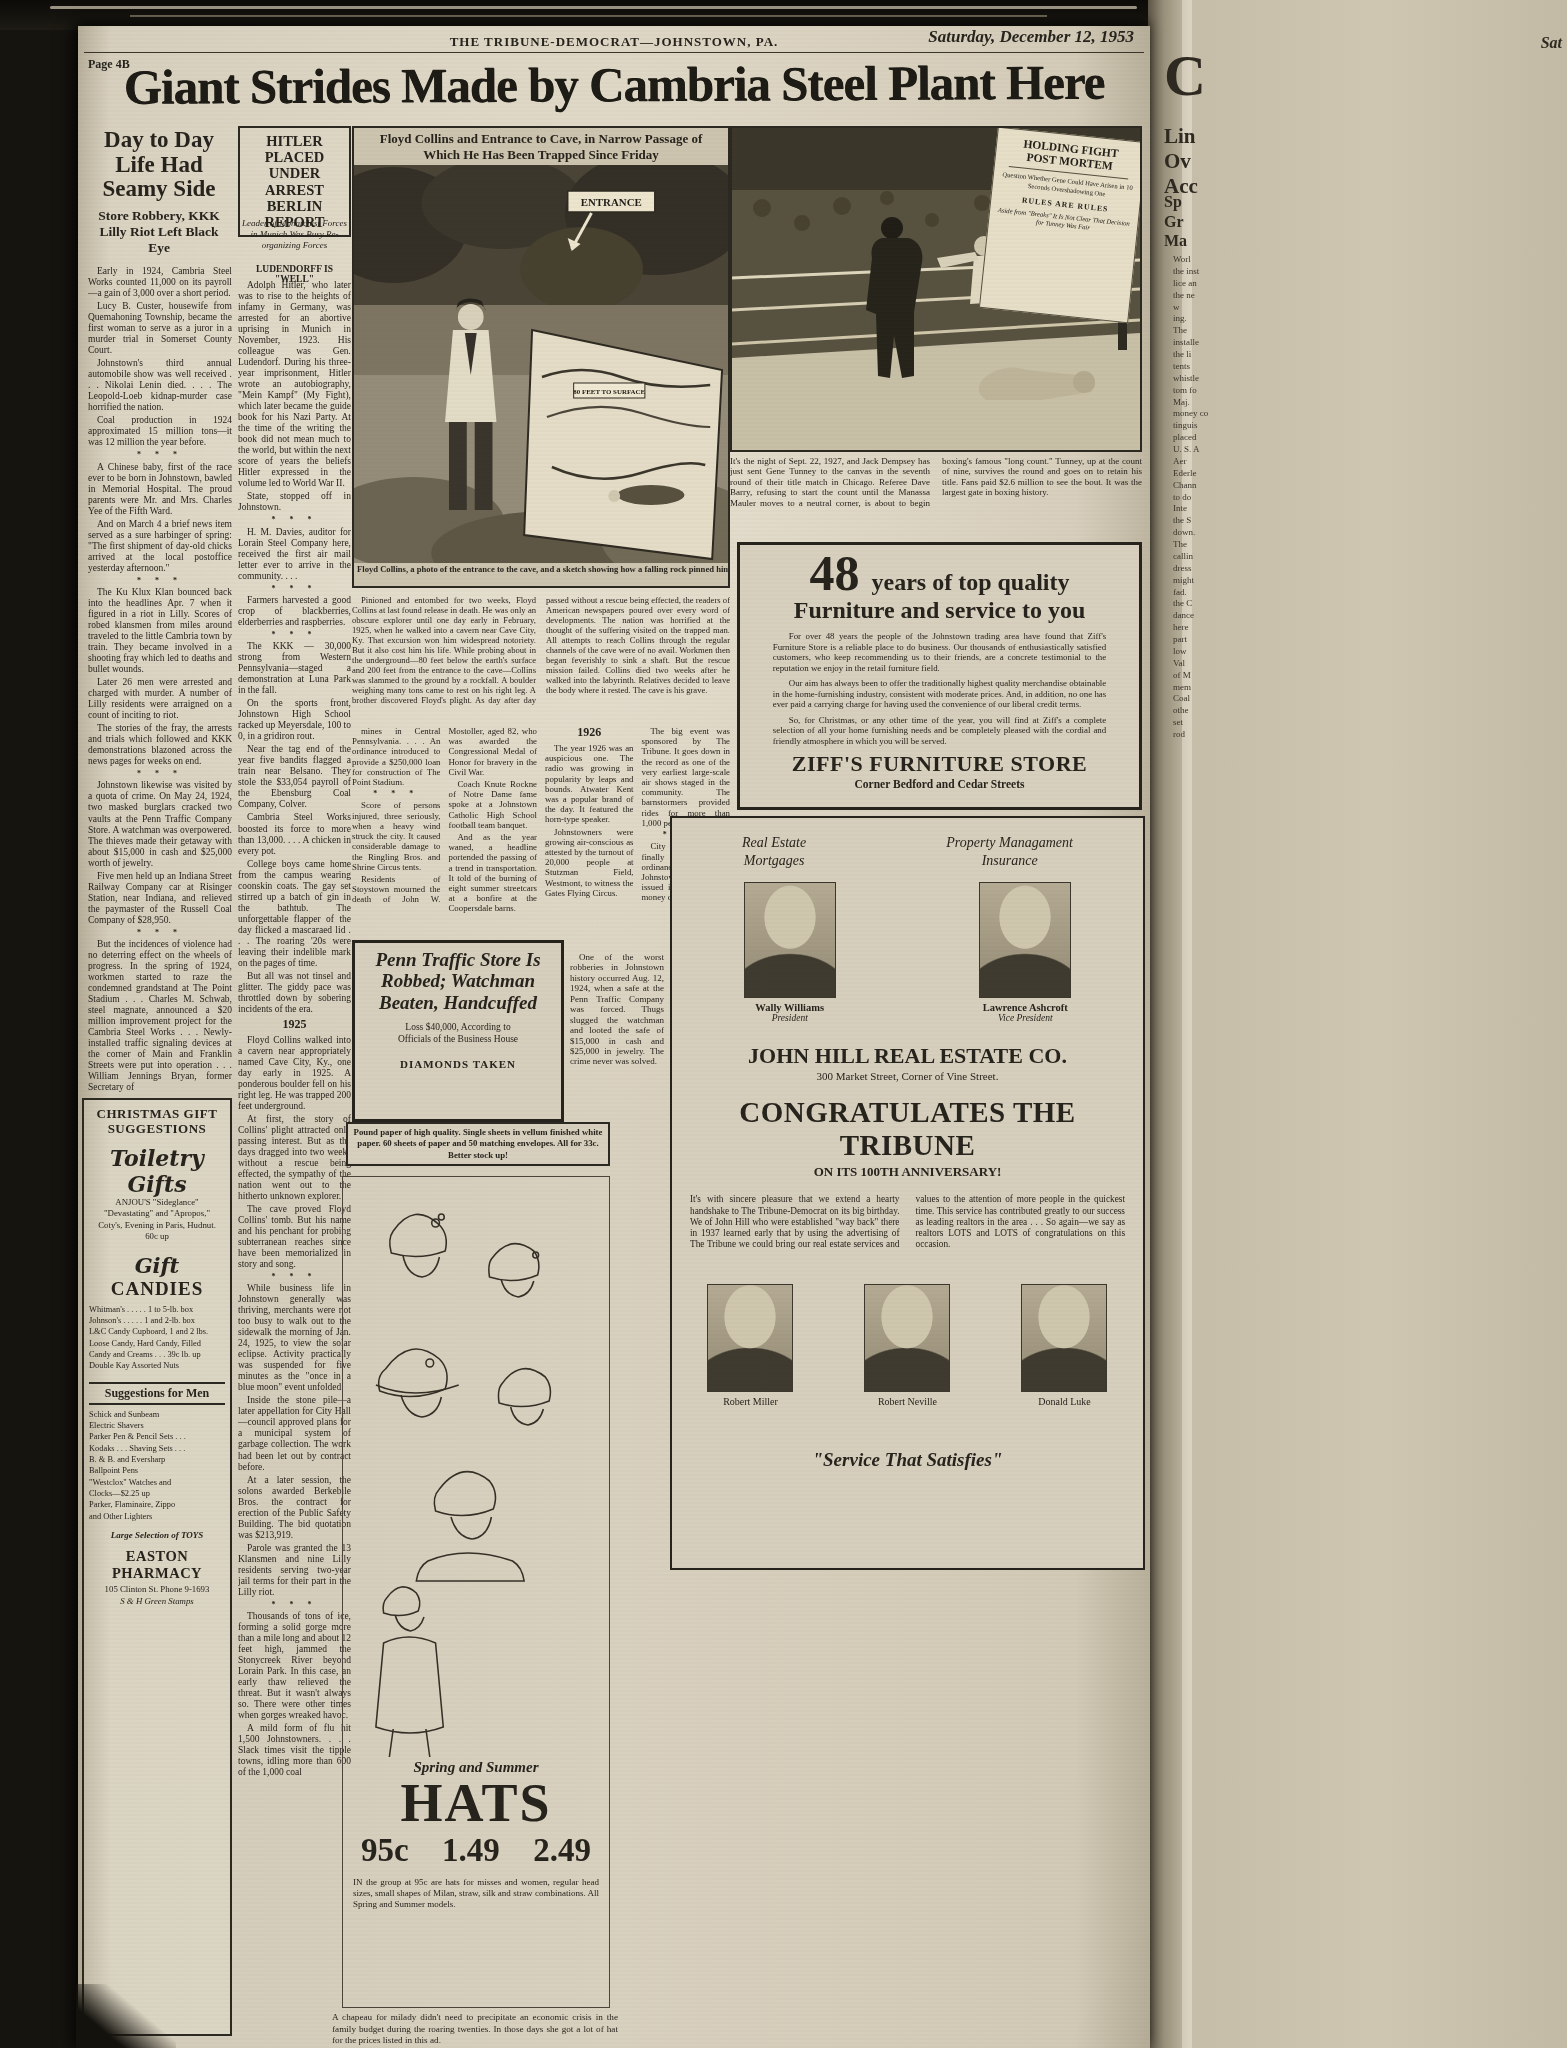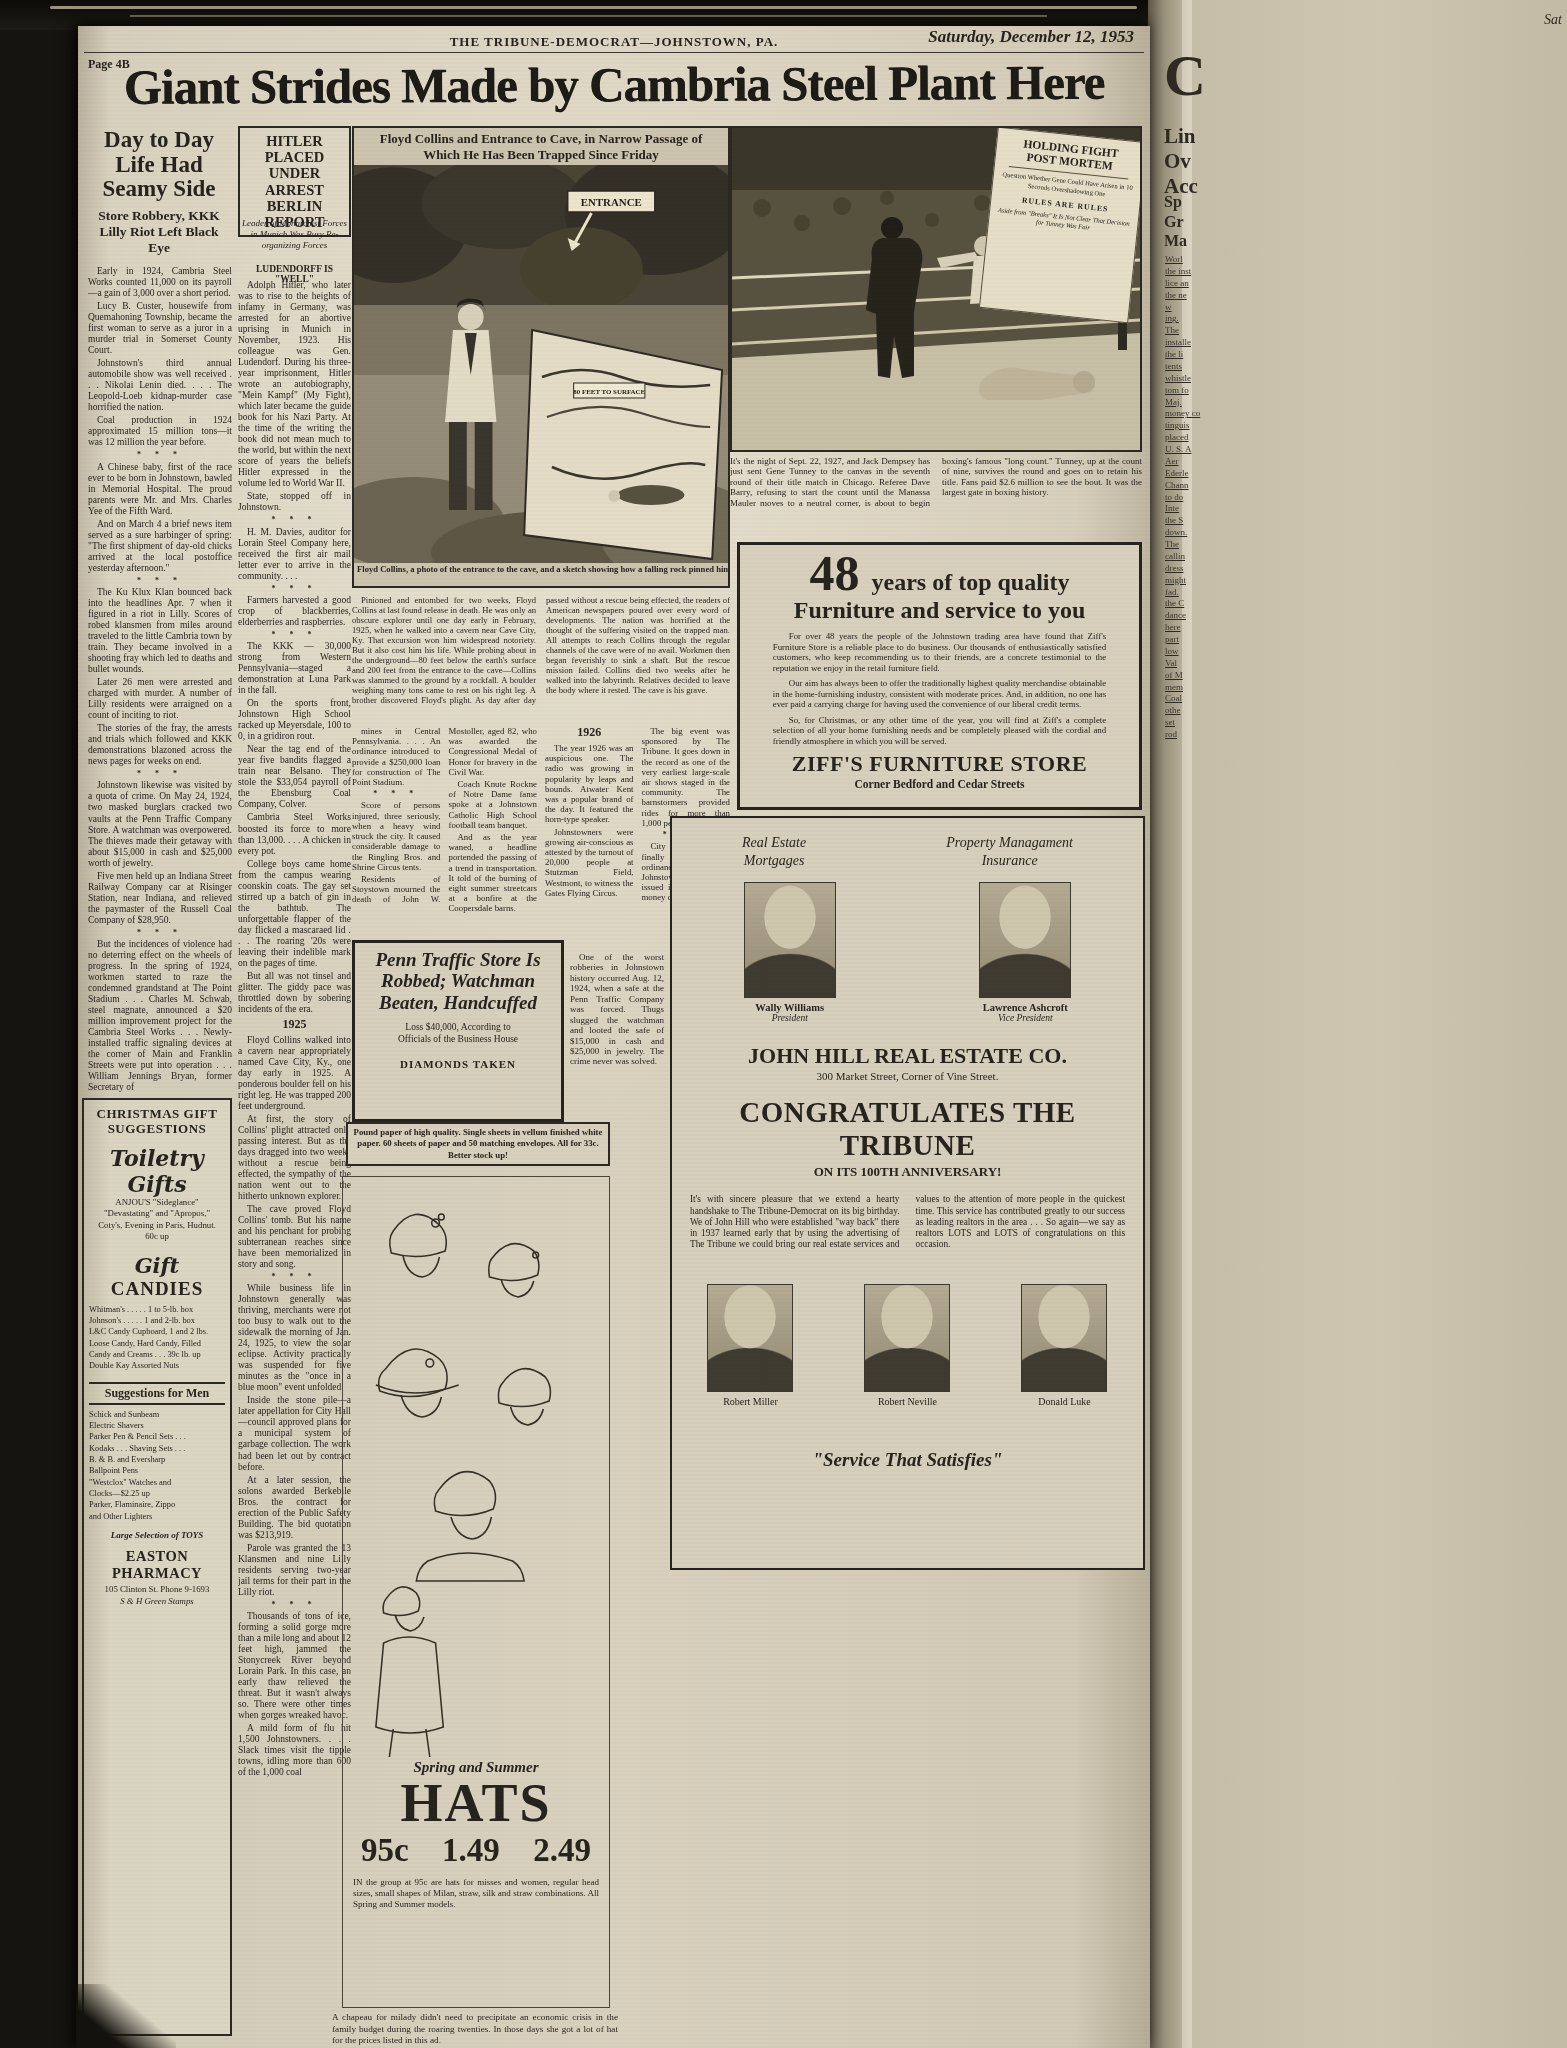--- a/index.html
+++ b/index.html
@@ -8,27 +8,27 @@
 
 
 .stack-top{position:absolute;left:0;top:0;width:100%;height:30px;background:linear-gradient(#0c0b08,#1d1b14);}
 .stack-top::before{content:"";position:absolute;left:50px;right:430px;top:6px;height:3px;background:#c9c0a9;opacity:.75;border-radius:2px;}
 .stack-top::after{content:"";position:absolute;left:130px;right:520px;top:15px;height:2px;background:#aaa189;opacity:.6;}
 
 
 .next-page{position:absolute;left:1148px;top:0;width:419px;height:2048px;color:#2e2a21;
  background:linear-gradient(90deg,#5d5546 0,#99907b 16px,#c6bda9 42px,#cfc6b2 55%,#c3baa5 100%);}
 .next-page::before{content:"";position:absolute;left:34px;top:0;width:10px;height:100%;background:rgba(255,252,240,.35);}
-.np-date{position:absolute;top:12px;right:5px;font-size:14px;font-weight:normal;font-style:italic;}
+.np-date{position:absolute;top:34px;right:5px;font-size:16px;font-weight:bold;font-style:italic;}
 .np-big{position:absolute;top:42px;left:16px;font-size:58px;font-weight:bold;}
 .np-bold{position:absolute;top:124px;left:16px;}
 .np-bold p{font-size:21px;font-weight:bold;line-height:1.18;}
 .np-med{position:absolute;top:192px;left:16px;}
 .np-med p{font-size:16px;font-weight:bold;line-height:1.22;}
-.np-small{position:absolute;top:254px;left:17px;width:72px;text-decoration:underline;}
+.np-small{position:absolute;top:254px;left:25px;width:72px;}
 .np-small p{font-size:9px;line-height:1.32;color:#3a352a;}
 
 
 .page{position:absolute;left:78px;top:26px;width:1072px;height:2022px;color:#26231d;
  background:
   radial-gradient(120% 55% at 42% 22%, rgba(250,246,232,.45), rgba(0,0,0,0) 60%),
   linear-gradient(90deg,#b3aa95 0,#d4ccba 3%,#d9d1bf 50%,#d2c9b6 93%,#b9b09b 100%);
  box-shadow:-7px 0 14px rgba(0,0,0,.6), 0 -4px 10px rgba(0,0,0,.45);}
 .page::after{content:"";position:absolute;inset:0;pointer-events:none;z-index:50;
  background:

